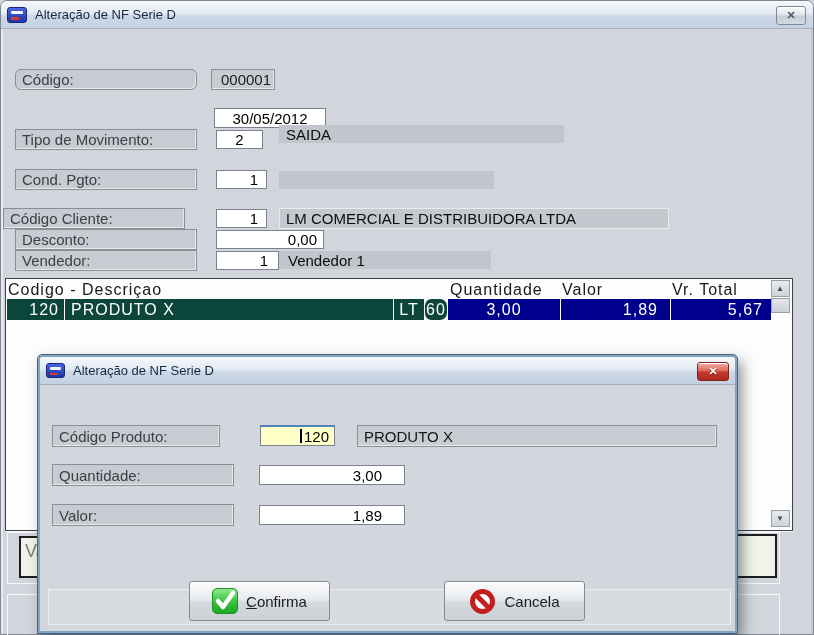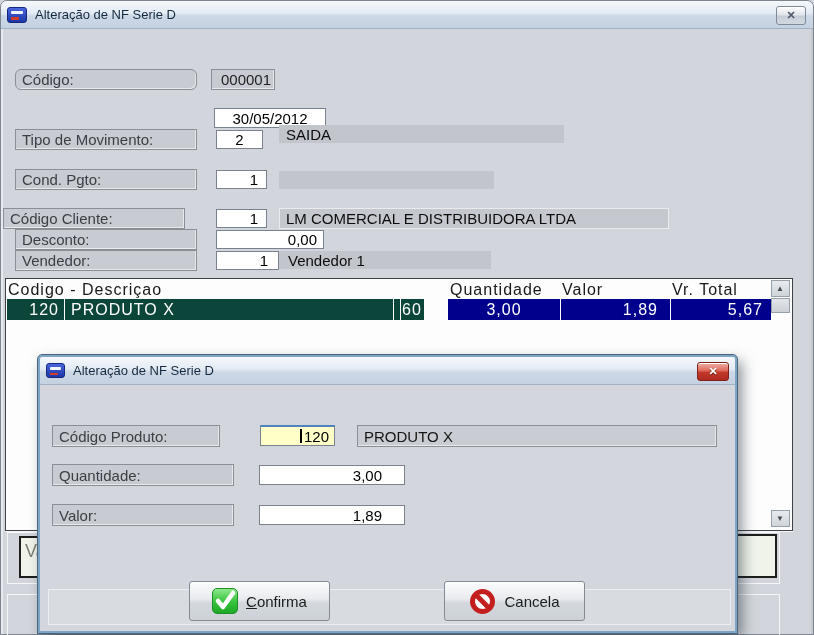--- a/index.html
+++ b/index.html
@@ -127,21 +127,21 @@
         <span style="left:2px;">Codigo - Descriçao</span>
         <span style="left:444px;">Quantidade</span>
         <span style="left:556px;">Valor</span>
         <span style="left:666px;">Vr. Total</span>
       </div>
 
       <div class="tbl-row">
         <div class="cell green r" style="left:0;width:57px;padding-right:5px;">120</div>
         <div class="cell green sep" style="left:57px;width:329px;padding-left:6px;">PRODUTO X</div>
         <div class="cell green sep c" style="left:386px;width:31px;">LT</div>
-        <div class="cell green sep c" style="left:393px;width:23px;">60</div>
+        <div class="cell green sep c" style="left:417px;width:23px;border-radius:7px;">60</div>
         <div class="cell blue sep c" style="left:440px;width:113px;">3,00</div>
         <div class="cell blue sep r" style="left:553px;width:110px;padding-right:12px;">1,89</div>
         <div class="cell blue sep r" style="left:663px;width:101px;padding-right:8px;">5,67</div>
       </div>
 
       <div class="vscroll">
         <div class="sbtn" style="top:0;height:17px;">
             <span>▲</span>
           </div>
         <div class="sthumb"></div>

